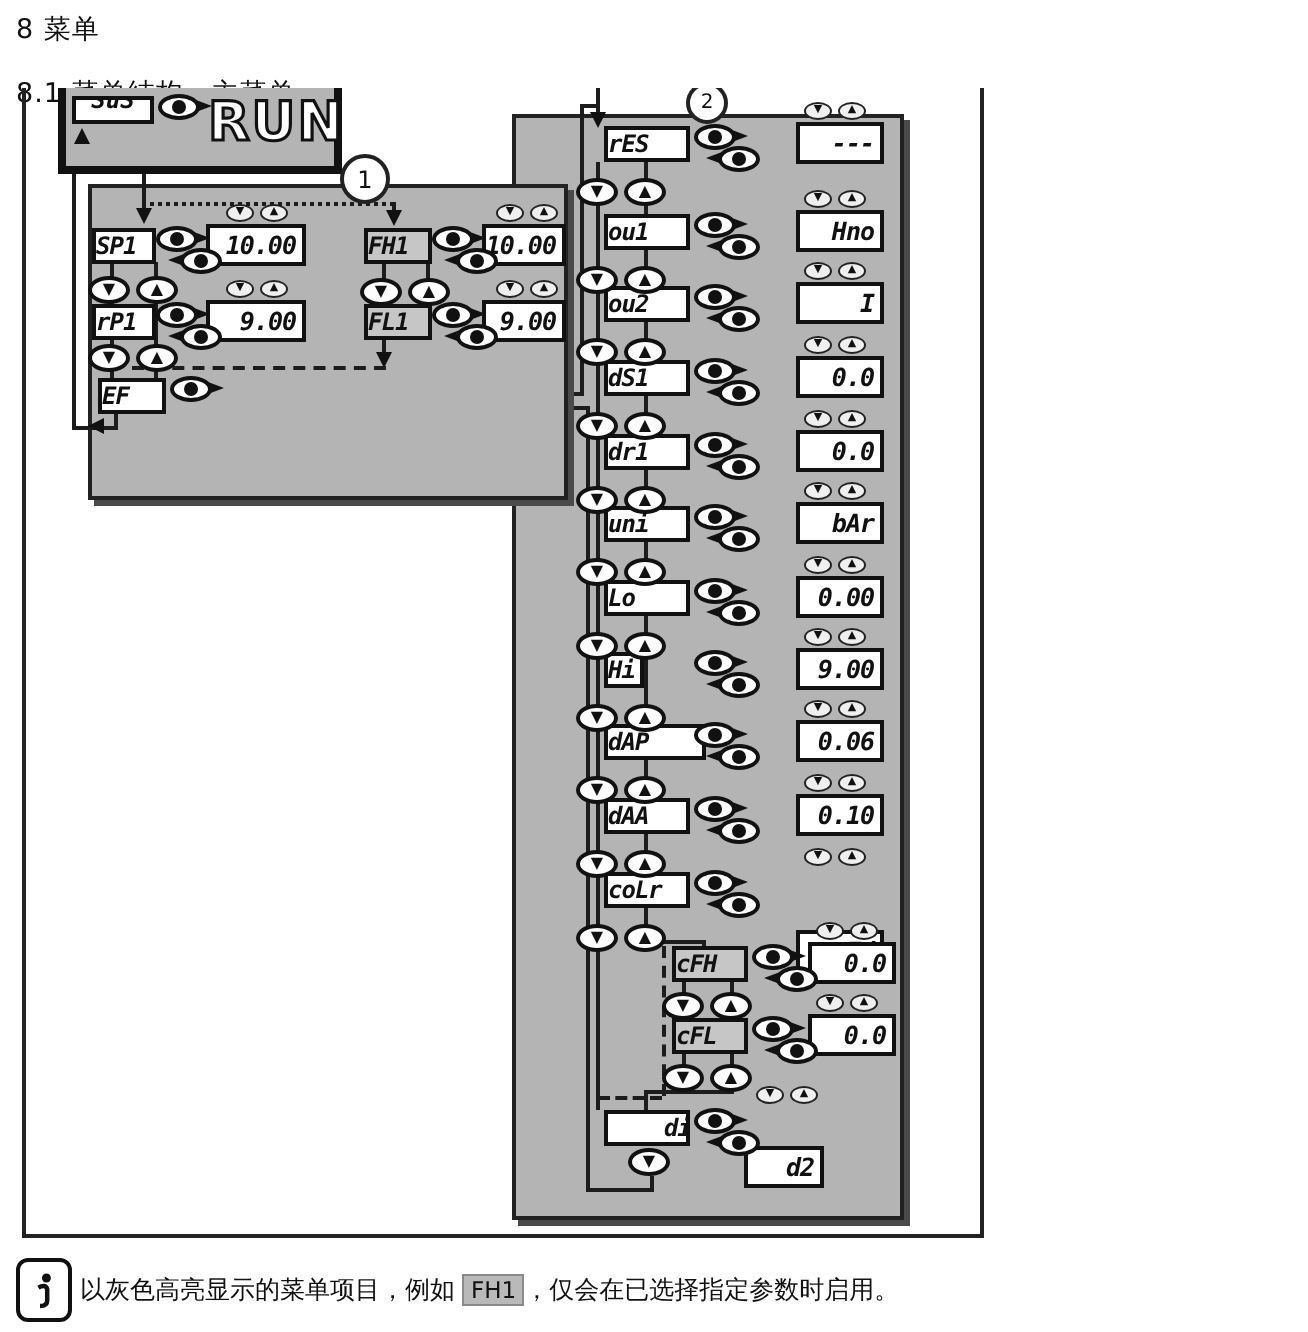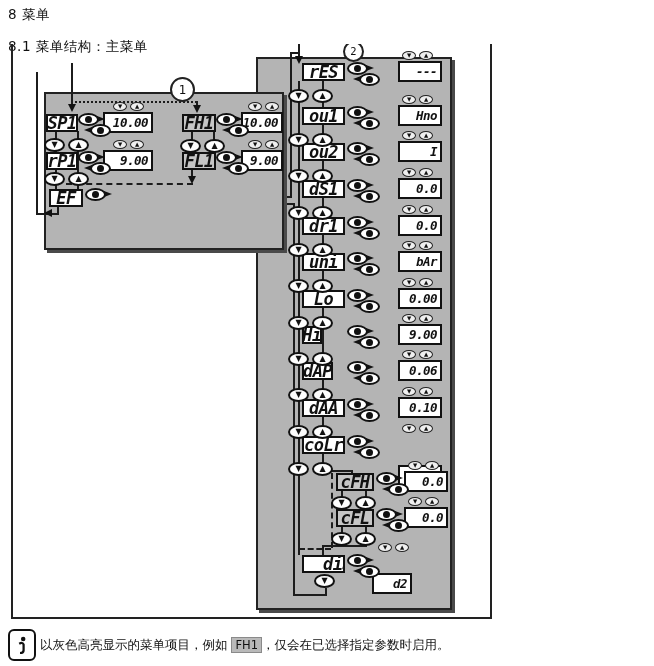--- a/index.html
+++ b/index.html
@@ -11,21 +11,21 @@
   .diagram{position:absolute;left:0;top:44px;width:654px;height:578px;overflow:hidden;}
 
   .outer-frame{position:absolute;left:11px;top:-8px;width:477px;height:581px;
                border:2px solid #222;border-top:none;}
   .panel{position:absolute;background:#b4b4b4;border:2px solid #222;box-shadow:3px 3px 0 #4a4a4a;}
   .runbox{position:absolute;background:#b4b4b4;border:4px solid #111;border-top:none;}
 
   .lcd{position:absolute;background:#fff;border:2px solid #111;box-sizing:border-box;
        font-family:"DejaVu Sans Mono","Liberation Mono",monospace;font-style:italic;font-weight:bold;
        display:flex;align-items:center;overflow:hidden;}
-  .param{height:18px;justify-content:center;font-size:17px;letter-spacing:-0.5px;}
+  .param{height:18px;justify-content:flex-start;font-size:12px;letter-spacing:-0.5px;}
   .param.hl{background:#c6c6c6;}
   .val{height:21px;justify-content:flex-end;padding-right:3px;font-size:12.5px;letter-spacing:-0.5px;}
 
   .ln{position:absolute;background:#1c1c1c;}
   .lnh{height:2px;} .lnv{width:2px;}
   .dot{position:absolute;height:0;border-top:2px dotted #1c1c1c;background:none;}
   .dsh{position:absolute;height:0;border-top:2px dashed #1c1c1c;background:none;}
   .dshv{position:absolute;width:0;border-left:2px dashed #1c1c1c;background:none;}
 
   .ar{position:absolute;width:0;height:0;}
@@ -254,21 +254,21 @@
       <div class="lcd val" style="left:96px;top:-2px;width:44px;">
           <span>9.00</span>
         </div>
     </div>
     <div class="ud-pair" style="left:288px;top:308px;">
         <span class="ud">▼</span>
         <span class="ud">▲</span>
       </div>
 
     <div class="row" style="left:302px;top:318px;">
-      <div class="lcd param" style="left:0;top:0;width:31px;">
+      <div class="lcd param" style="left:0;top:0;width:51px;">
           <span>dAP</span>
         </div>
       <div class="mode-pair" style="left:45px;top:0;">
           <span class="mode-btn a"></span>
           <span class="mode-btn b"></span>
         </div>
       <div class="mini-pair" style="left:100px;top:-12px;">
           <span class="mini">▼</span>
           <span class="mini">▲</span>
         </div>
@@ -494,20 +494,30 @@
       <div class="mode-pair" style="left:36px;top:0;">
           <span class="mode-btn a"></span>
         </div>
     </div>
 
     <div class="ln lnv" style="left:57px;top:163px;height:8px;z-index:4;"></div>
     <div class="ln lnh" style="left:36px;top:169px;width:23px;z-index:4;"></div>
     <div class="ar l" style="left:44px;top:165px;z-index:4;"></div>
     <div class="ln lnv" style="left:36px;top:28px;height:143px;z-index:4;"></div>
 
+    <div class="runbox" style="left:29px;top:-22px;width:134px;height:61px;z-index:5;">
+      <div class="lcd" style="left:3px;top:26px;width:41px;height:14px;justify-content:center;font-size:12px;">
+        <span style="position:relative;top:-5px;">SuS</span>
+      </div>
+      <div class="mode-pair" style="left:46px;top:25px;">
+          <span class="mode-btn a" style="top:0;"></span>
+        </div>
+      <div class="runtext" style="left:71px;top:24px;">RUN</div>
+      <div class="ar u" style="left:4px;top:42px;"></div>
+    </div>
 
     <div class="callout" style="left:170px;top:33px;width:21px;height:21px;">
         <span>1</span>
       </div>
     <div class="callout" style="left:343px;top:-3px;width:17px;height:17px;font-size:10px;">
         <span>2</span>
       </div>
 
   </div>
 

